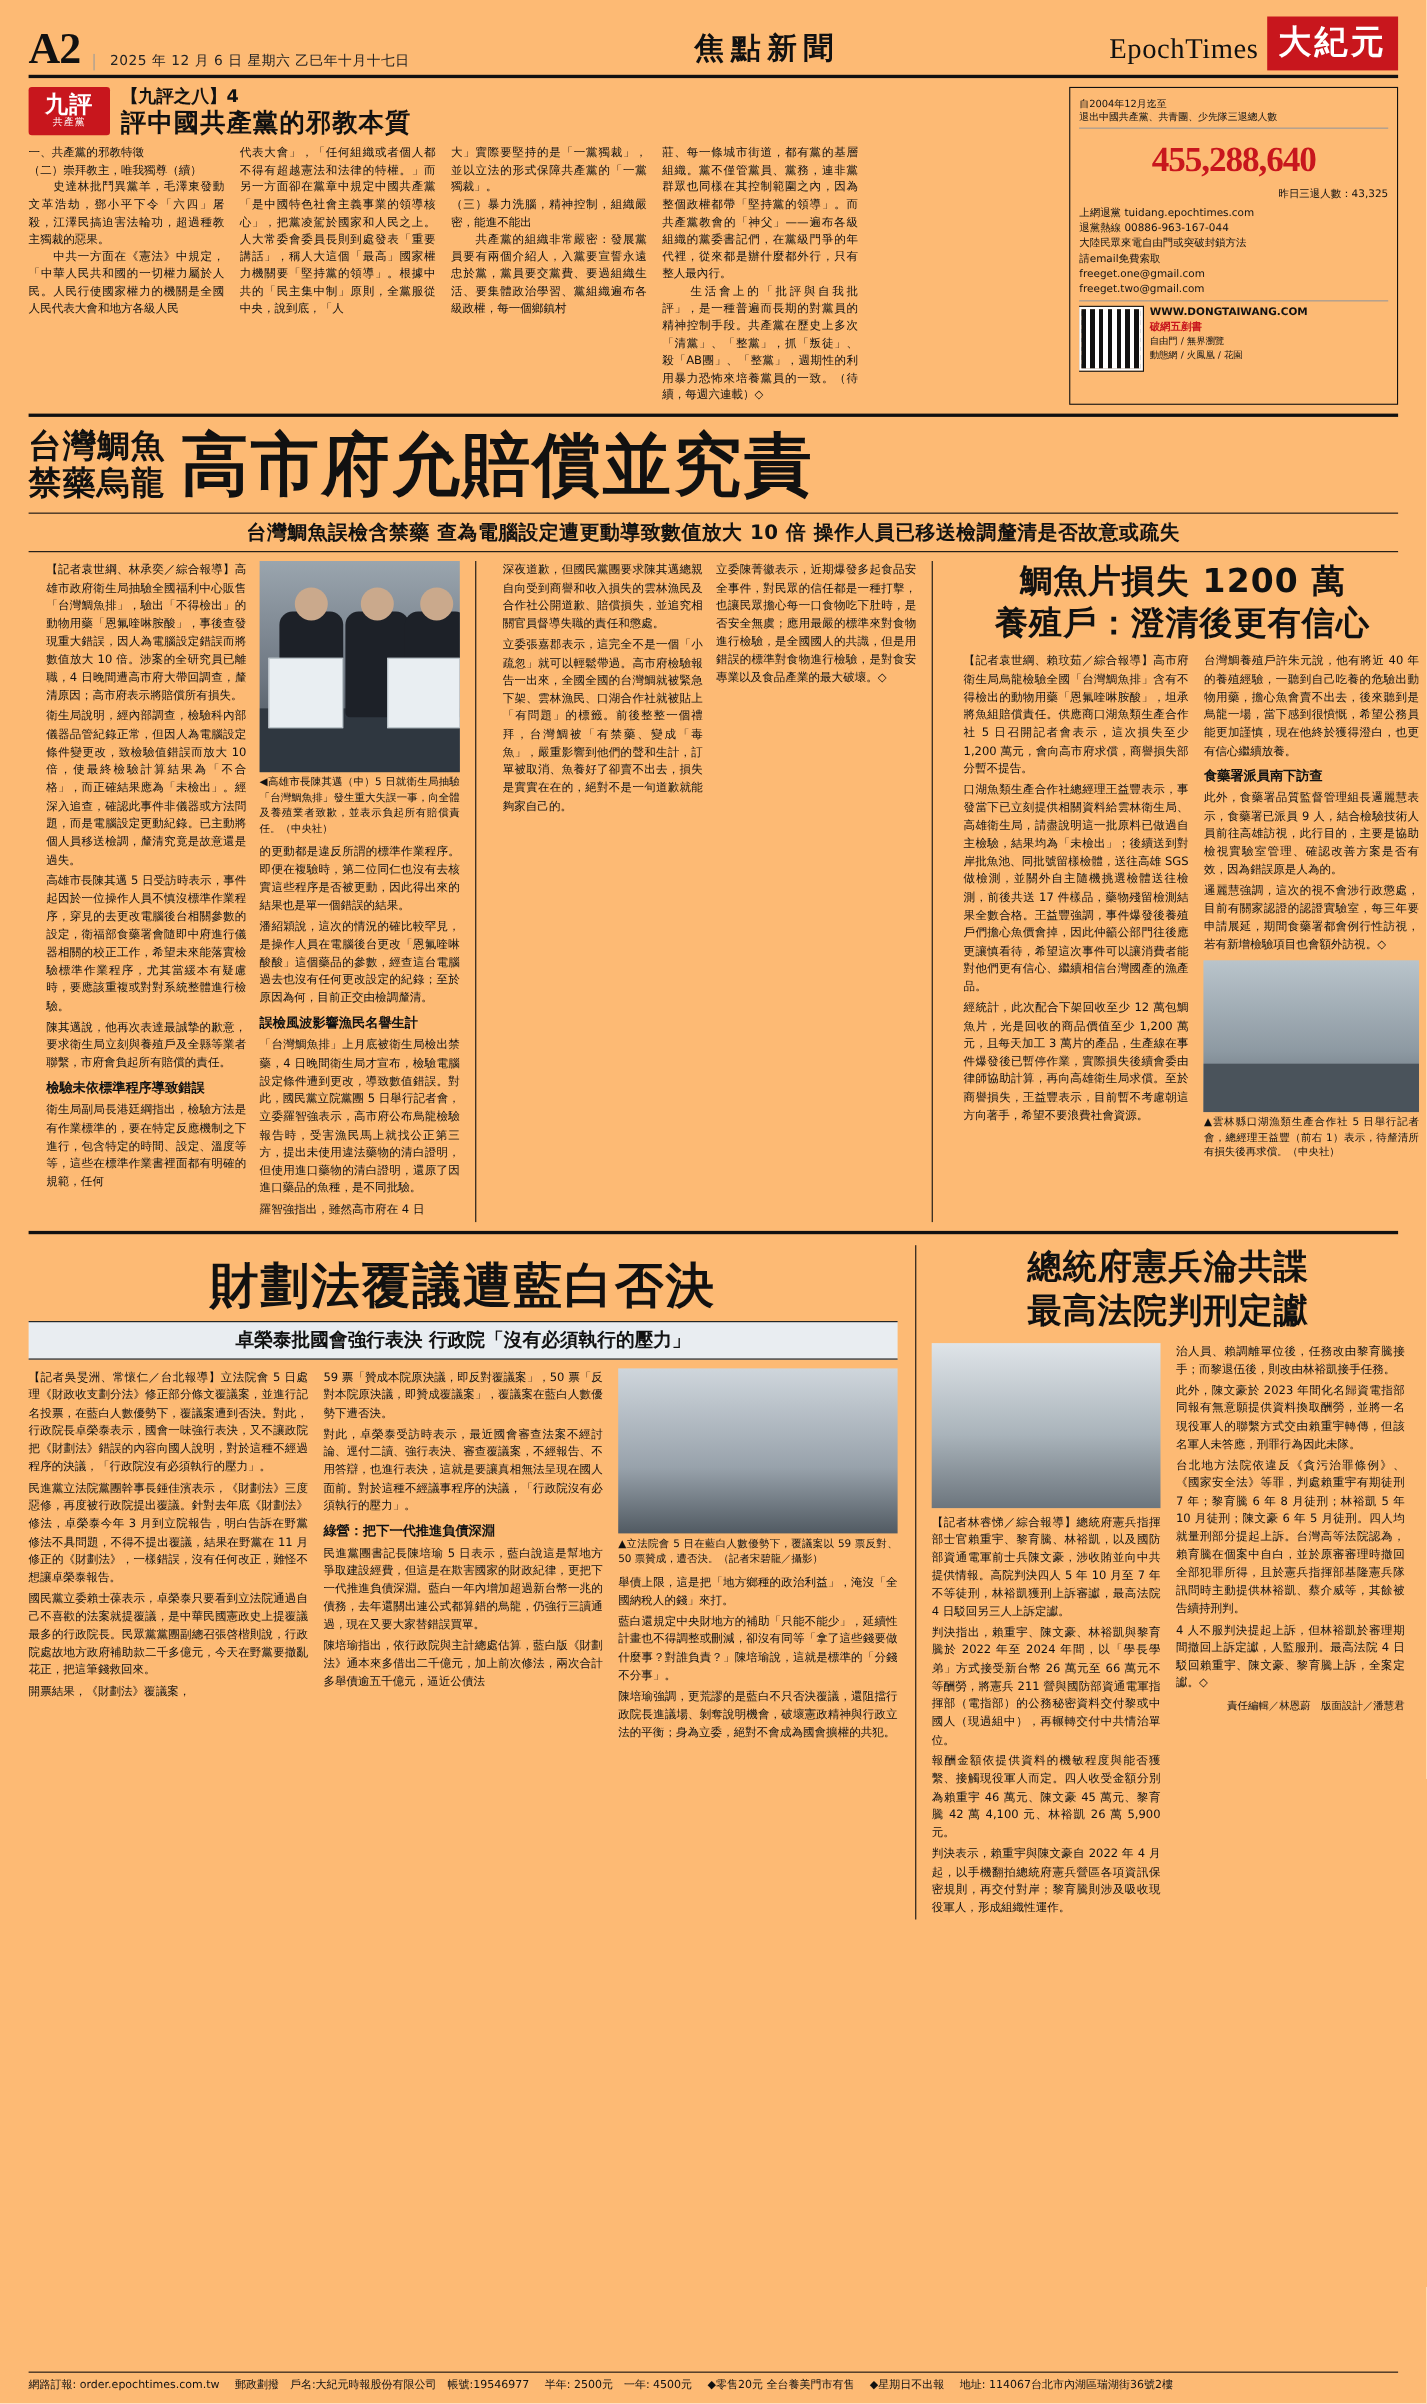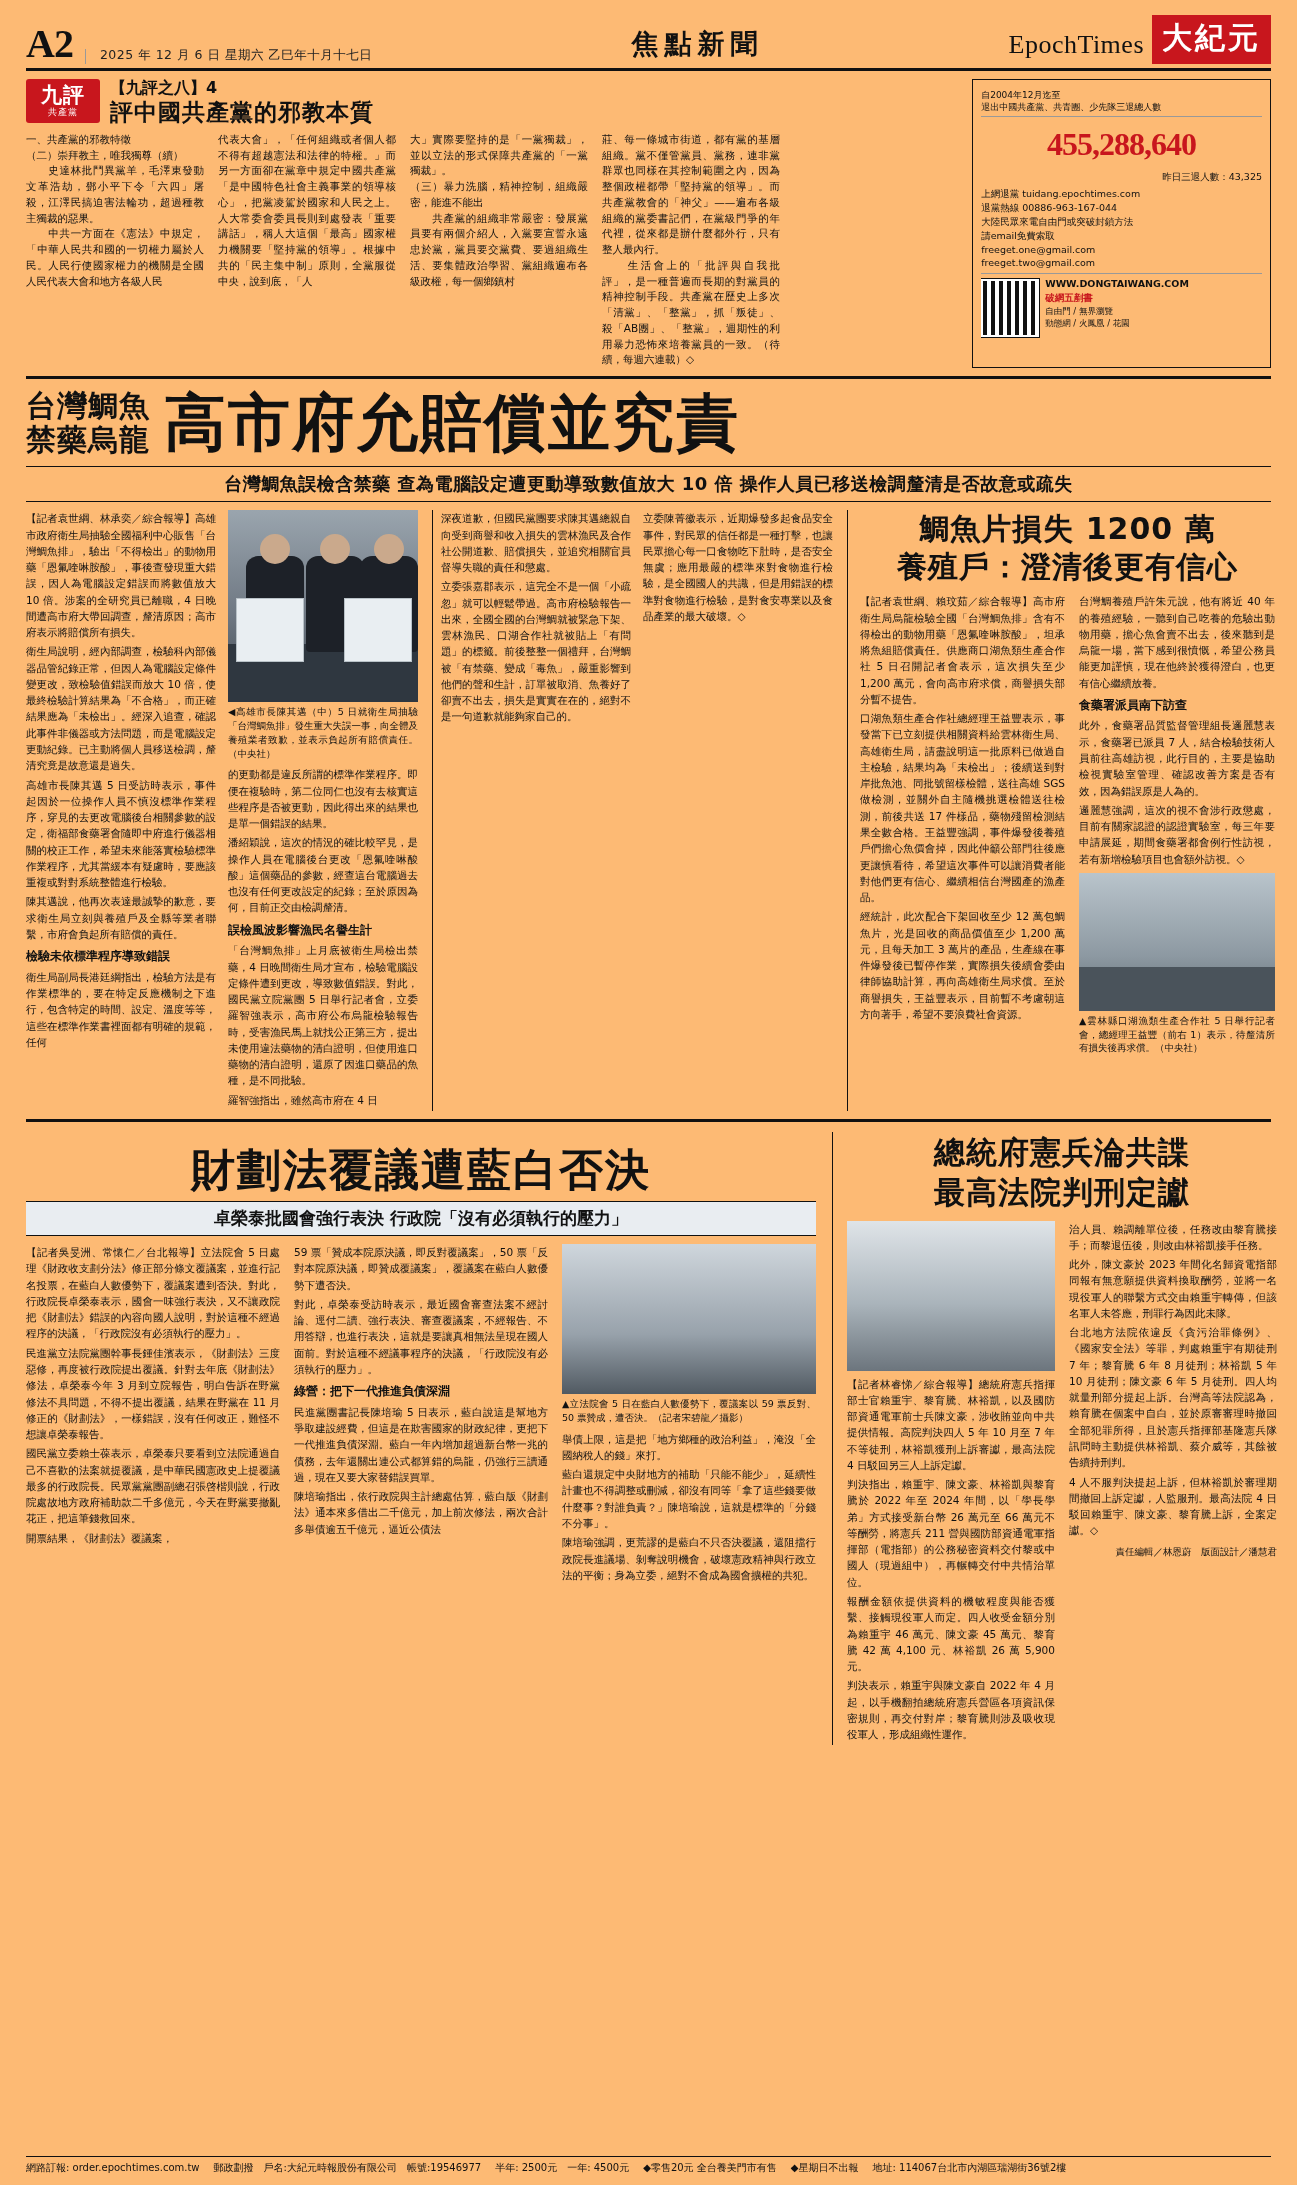--- a/index.html
+++ b/index.html
@@ -42,21 +42,21 @@
   .lead-kicker{font-size:30px;font-weight:bold;line-height:1.12;letter-spacing:1px;}
   .lead-main{font-size:62px;font-weight:bold;letter-spacing:2px;line-height:1;}
   .lead-sub{margin-top:10px;border-top:1px solid #111;border-bottom:1px solid #111;padding:5px 0;font-size:18px;font-weight:bold;text-align:center;letter-spacing:.5px;}
   
   .mainbody{display:flex;gap:14px;padding-top:8px;}
   .col{font-size:10.5px;line-height:1.55;text-align:justify;}
   .c1{width:392px;}
   .c2{width:392px;}
   .c3{width:430px;}
   .subhead{font-size:12px;font-weight:bold;margin:5px 0 3px 0;}
-  .colsplit{display:flex;gap:12px;}
+  .colsplit{display:flex;gap:12px;margin-left:16px;}
   .colsplit > div{width:190px;}
   .photo{background:#5b6472;position:relative;overflow:hidden;}
   .cap{font-size:9.5px;line-height:1.45;margin-top:3px;}
   .c3head{font-size:30px;font-weight:bold;text-align:center;line-height:1.25;letter-spacing:1px;}
   
   .ph1{height:192px;background:linear-gradient(#9aa5ae,#6e7782 55%,#3f4750);}
   .ph1 .floor{position:absolute;left:0;right:0;bottom:0;height:58px;background:#2f3740;}
   .ph1 .man{position:absolute;bottom:50px;width:58px;height:96px;background:#1d2128;border-radius:12px 12px 4px 4px;}
   .ph1 .head{position:absolute;top:-22px;left:14px;width:30px;height:30px;border-radius:50%;background:#caa98c;}
   .ph1 .podium{position:absolute;bottom:40px;width:66px;height:62px;background:#e9eef2;border:1px solid #b9c2c8;}
@@ -205,21 +205,21 @@
 養殖戶：澄清後更有信心</div>
       <div class="colsplit" style="margin-top:8px;gap:14px;">
         <div style="width:205px;">
           <p>【記者袁世綱、賴玟茹／綜合報導】高市府衛生局烏龍檢驗全國「台灣鯛魚排」含有不得檢出的動物用藥「恩氟喹啉胺酸」，坦承將魚組賠償責任。供應商口湖魚類生產合作社 5 日召開記者會表示，這次損失至少 1,200 萬元，會向高市府求償，商譽損失部分暫不提告。</p>
           <p>口湖魚類生產合作社總經理王益豐表示，事發當下已立刻提供相關資料給雲林衛生局、高雄衛生局，請盡說明這一批原料已做過自主檢驗，結果均為「未檢出」；後續送到對岸批魚池、同批號留樣檢體，送往高雄 SGS 做檢測，並關外自主隨機挑選檢體送往檢測，前後共送 17 件樣品，藥物殘留檢測結果全數合格。王益豐強調，事件爆發後養殖戶們擔心魚價會掉，因此仲籲公部門往後應更讓慎看待，希望這次事件可以讓消費者能對他們更有信心、繼續相信台灣國產的漁產品。</p>
           <p>經統計，此次配合下架回收至少 12 萬包鯛魚片，光是回收的商品價值至少 1,200 萬元，且每天加工 3 萬片的產品，生產線在事件爆發後已暫停作業，實際損失後續會委由律師協助計算，再向高雄衛生局求償。至於商譽損失，王益豐表示，目前暫不考慮朝這方向著手，希望不要浪費社會資源。</p>
         </div>
         <div style="width:196px;">
           <p>台灣鯛養殖戶許朱元說，他有將近 40 年的養殖經驗，一聽到自己吃養的危驗出動物用藥，擔心魚會賣不出去，後來聽到是烏龍一場，當下感到很憤慨，希望公務員能更加謹慎，現在他終於獲得澄白，也更有信心繼續放養。</p>
           <div class="subhead">食藥署派員南下訪查</div>
-          <p>此外，食藥署品質監督管理組長邏麗慧表示，食藥署已派員 7 人，結合檢驗技術人員前往高雄訪視，此行目的，主要是協助檢視實驗室管理、確認改善方案是否有效，因為錯誤原是人為的。</p>
+          <p>此外，食藥署品質監督管理組長邏麗慧表示，食藥署已派員 9 人，結合檢驗技術人員前往高雄訪視，此行目的，主要是協助檢視實驗室管理、確認改善方案是否有效，因為錯誤原是人為的。</p>
           <p>邏麗慧強調，這次的視不會涉行政懲處，目前有關家認證的認證實驗室，每三年要申請展延，期間食藥署都會例行性訪視，若有新增檢驗項目也會額外訪視。◇</p>
           <div class="photo ph2" style="margin-top:6px;">
             <div class="band"></div>
           </div>
           <div class="cap">▲雲林縣口湖漁類生產合作社 5 日舉行記者會，總經理王益豐（前右 1）表示，待釐清所有損失後再求償。（中央社）</div>
         </div>
       </div>
     </div>
   </div>
 

